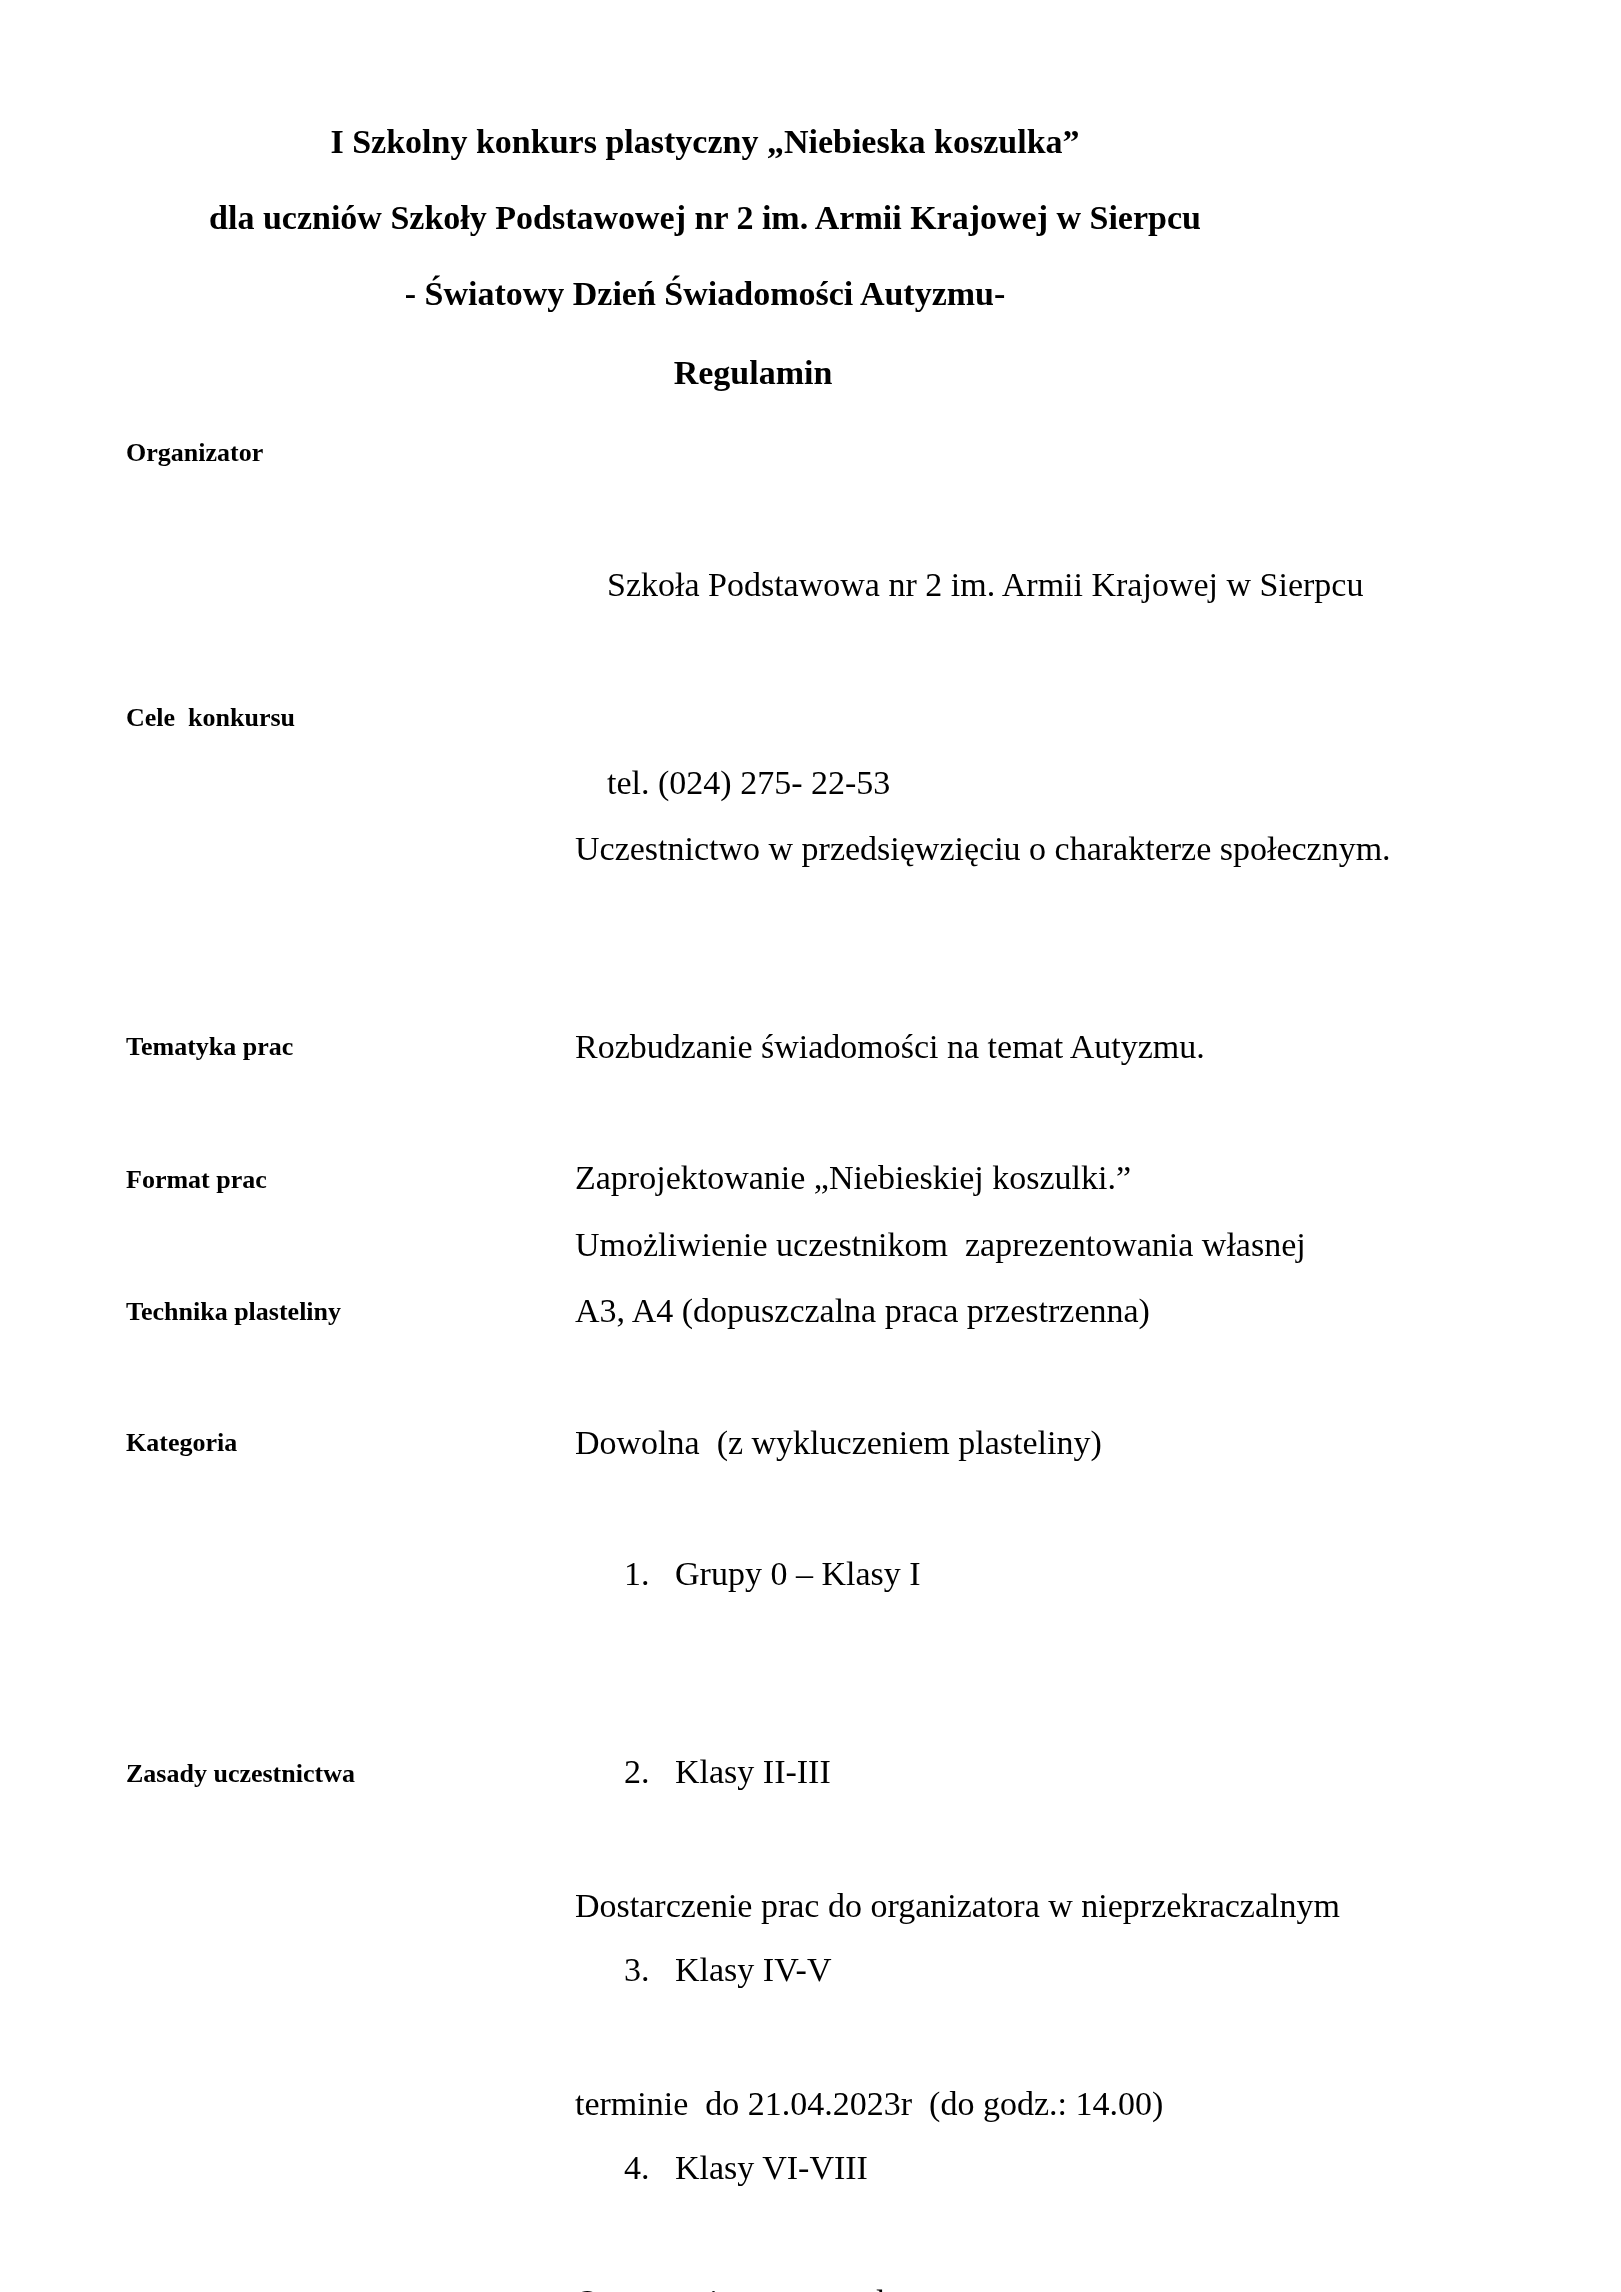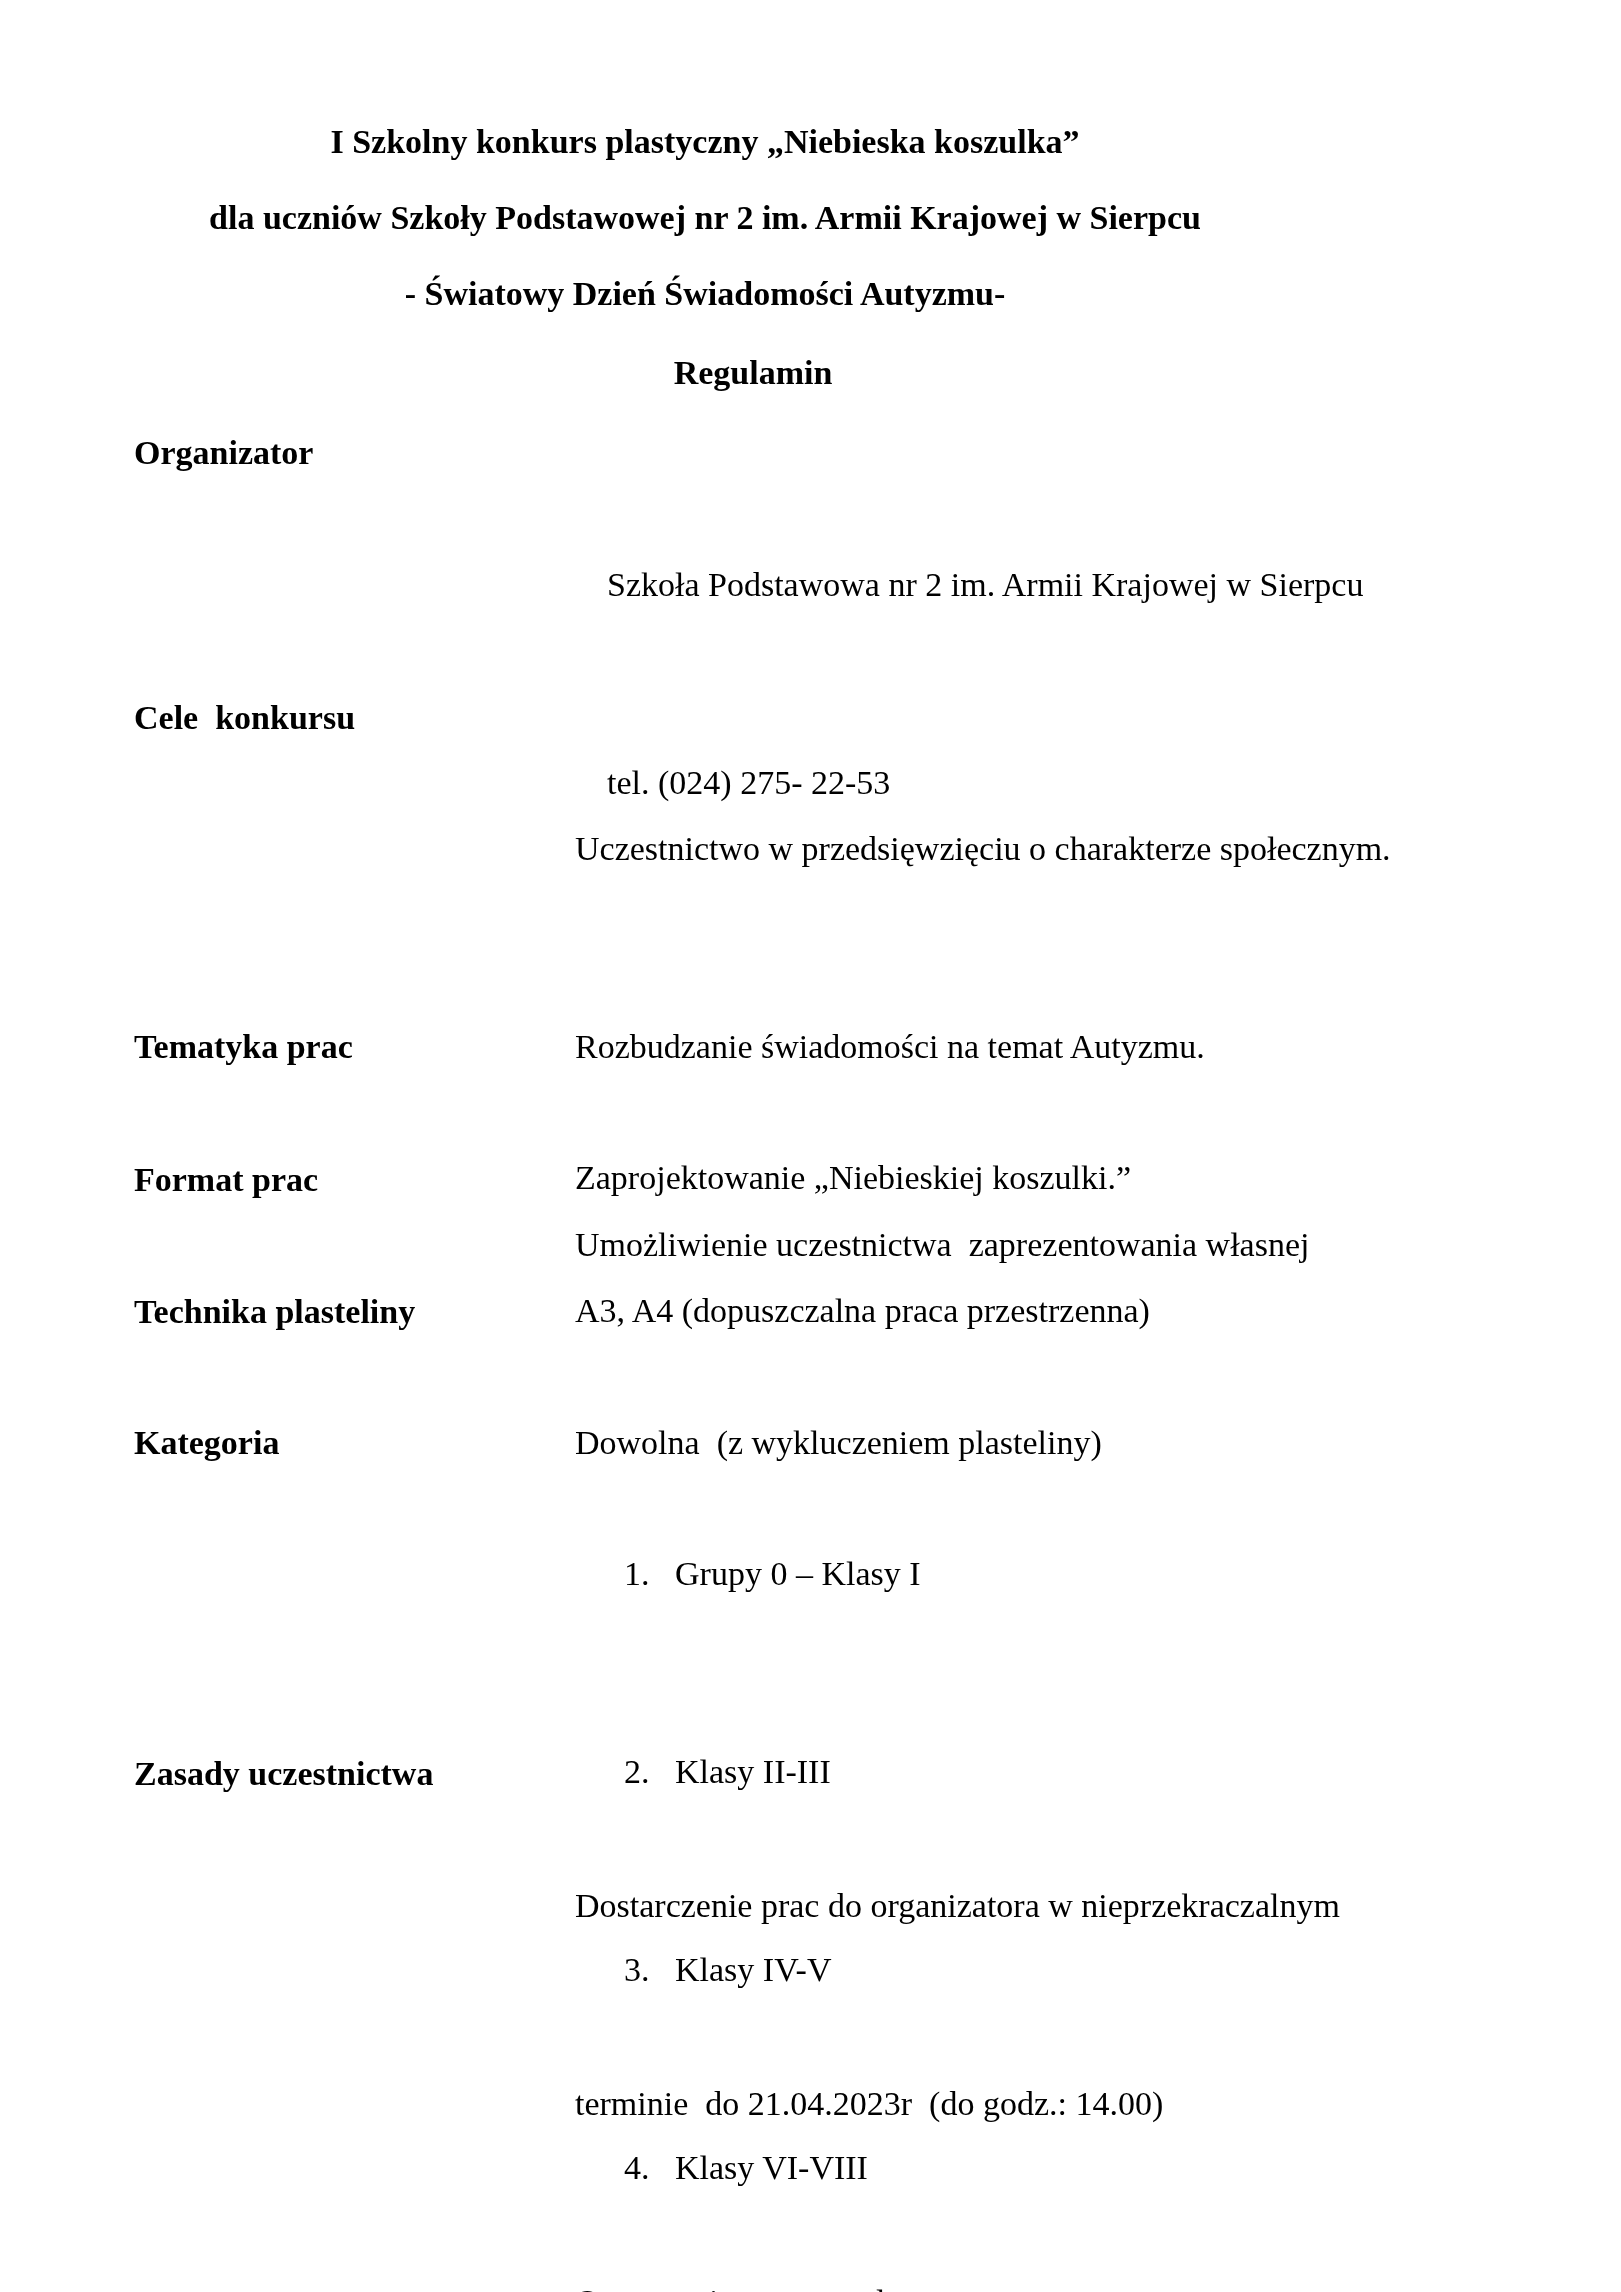--- a/index.html
+++ b/index.html
@@ -7,21 +7,21 @@
       width: 1621px; height: 2293px; position: relative; overflow: hidden;
       font-family: "Liberation Serif", "DejaVu Serif", serif;
       color: #000000;
     }
     .hdr {
       position: absolute; left: 0; width: 1410px; text-align: center;
       font-weight: bold; font-size: 34px; line-height: 39px; white-space: nowrap;
     }
     .row { position: absolute; left: 0; width: 1621px; }
     .label {
-      position: absolute; left: 134px; font-weight: bold; font-size: 34px;
+      position: absolute; left: 126px; font-weight: bold; font-size: 26px;
       line-height: 39px; white-space: pre;
     }
     .value {
       position: absolute; left: 575px; font-size: 34px; line-height: 66px;
       white-space: pre;
     }
     .value .ln { display: block; }
     .list { position: absolute; left: 624px; font-size: 34px; line-height: 66px; white-space: pre; }
     .list .li { display: block; }
     .list .num { display: inline-block; width: 51px; }
@@ -42,21 +42,21 @@
       <span class="ln">Szkoła Podstawowa nr 2 im. Armii Krajowej w Sierpcu</span>
       <span class="ln">tel. (024) 275- 22-53</span>
     </div>
   </div>
 
   <div class="row">
     <div class="label" style="top:698px;">Cele  konkursu</div>
     <div class="value" style="top:684px;">
       <span class="ln">Uczestnictwo w przedsięwzięciu o charakterze społecznym.</span>
       <span class="ln">Rozbudzanie świadomości na temat Autyzmu.</span>
-      <span class="ln">Umożliwienie uczestnictwa  zaprezentowania własnej</span>
+      <span class="ln">Umożliwienie uczestnikom  zaprezentowania własnej</span>
     </div>
   </div>
 
   <div class="row">
     <div class="label" style="top:1027px;">Tematyka prac</div>
     <div class="value" style="top:1013px;">
       <span class="ln">Zaprojektowanie „Niebieskiej koszulki.”</span>
     </div>
   </div>
 

